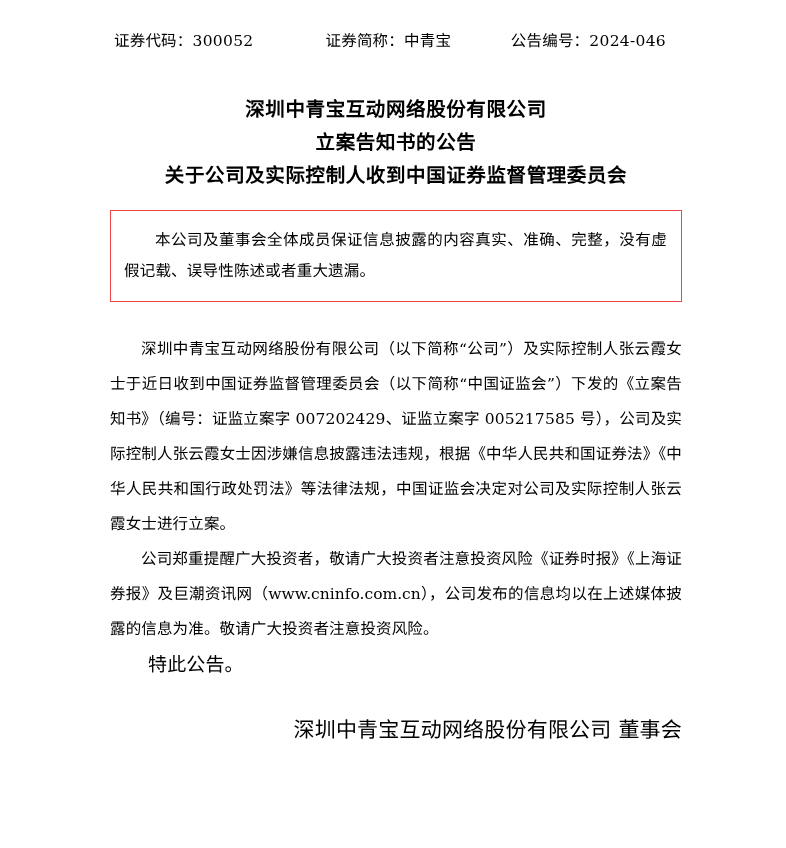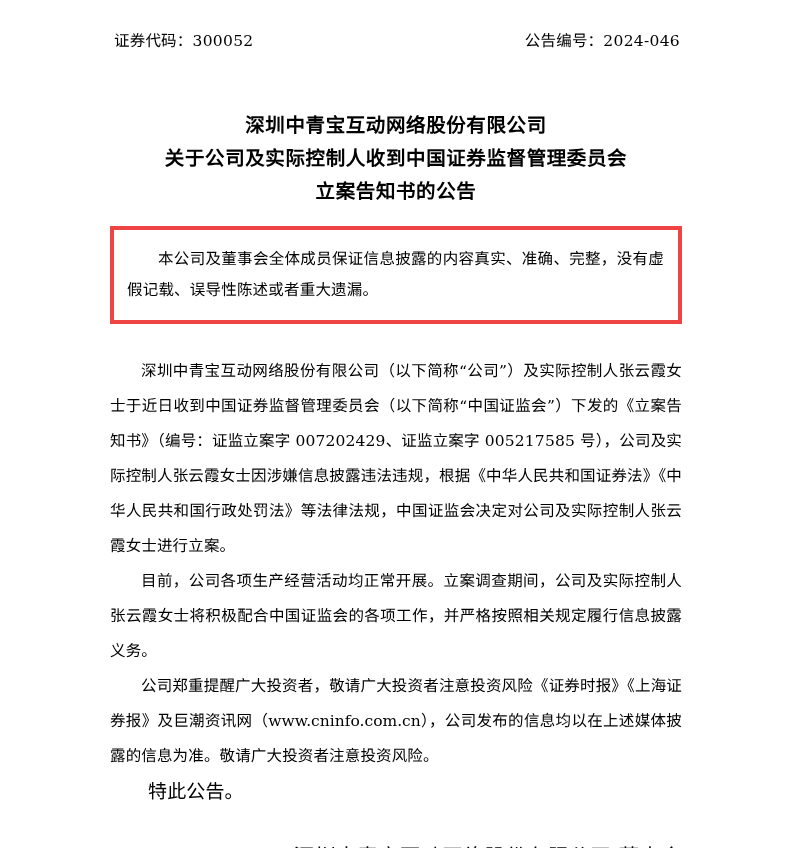--- a/index.html
+++ b/index.html
@@ -39,42 +39,42 @@
     font-size: 15.5px;
     line-height: 1.5;
     letter-spacing: 0.2px;
     white-space: nowrap;
   }
   .doc-header .hdr-cell {
     display: inline-block;
   }
   .hdr-code  { margin-left: 4px; }
   .hdr-name  { margin-left: 72px; }
-  .hdr-no    { margin-left: auto; margin-right: 2px; }
+  .hdr-no    { margin-left: auto; margin-right: 16px; }
   .num {
     font-family: "DejaVu Serif", "Liberation Serif", serif;
     letter-spacing: 0.3px;
   }
 
   
   .title-block {
-    margin-top: 56px;
+    margin-top: 40px;
     text-align: center;
     font-family: "DejaVu Sans", "Liberation Sans", sans-serif;
     font-weight: 700;
     font-size: 19.5px;
     line-height: 33px;
     letter-spacing: 0.6px;
   }
   .title-line { display: block; }
 
   
   .disclaimer-box {
     margin-top: 18px;
-    border: 4px solid #ef4444;
+    border: 1px solid #ef4444;
     box-sizing: border-box;
     padding: 14px 14px 14px 13px;
     font-size: 15.5px;
     line-height: 31px;
     text-align: justify;
     text-justify: inter-ideograph;
     letter-spacing: 0.2px;
   }
   .disclaimer-box p {
     margin: 0;
@@ -118,36 +118,36 @@
   .sig-line { display: block; }
 </style>
 </head>
 <body>
 
 <div class="page">
   <div class="content">
 
     <div class="doc-header">
       <span class="hdr-cell hdr-code"><span>证券代码：</span><span class="num">300052</span></span>
+      <span class="hdr-cell hdr-name"><span>证券简称：</span><span>中青宝</span></span>
       <span class="hdr-cell hdr-no"><span>公告编号：</span><span class="num">2024-046</span></span>
     </div>
 
     <div class="title-block">
       <span class="title-line">深圳中青宝互动网络股份有限公司</span>
+      <span class="title-line">立案告知书的公告</span>
       <span class="title-line">关于公司及实际控制人收到中国证券监督管理委员会</span>
-      <span class="title-line">立案告知书的公告</span>
     </div>
 
     <div class="disclaimer-box">
       <p>本公司及董事会全体成员保证信息披露的内容真实、准确、完整，没有虚假记载、误导性陈述或者重大遗漏。</p>
     </div>
 
     <div class="body-copy">
       <p>深圳中青宝互动网络股份有限公司（以下简称“公司”）及实际控制人张云霞女士于近日收到中国证券监督管理委员会（以下简称“中国证监会”）下发的《立案告知书》（编号：证监立案字 007202429、证监立案字 005217585 号），公司及实际控制人张云霞女士因涉嫌信息披露违法违规，根据《中华人民共和国证券法》《中华人民共和国行政处罚法》等法律法规，中国证监会决定对公司及实际控制人张云霞女士进行立案。</p>
-      <p>目前，公司各项生产经营活动均正常开展。立案调查期间，公司及实际控制人张云霞女士将积极配合中国证监会的各项工作，并严格按照相关规定履行信息披露义务。</p>
       <p><span>公司郑重提醒广大投资者，敬请广大投资者注意投资风险《证券时报》《上海证券报》及巨潮资讯网（</span><span class="url">www.cninfo.com.cn</span><span>），公司发布的信息均以在上述媒体披露的信息为准。敬请广大投资者注意投资风险。</span></p>
       <div class="closing">特此公告。</div>
     </div>
 
     <div class="signature">
       <span class="sig-line">深圳中青宝互动网络股份有限公司 董事会</span>
 
     </div>
 
   </div>

